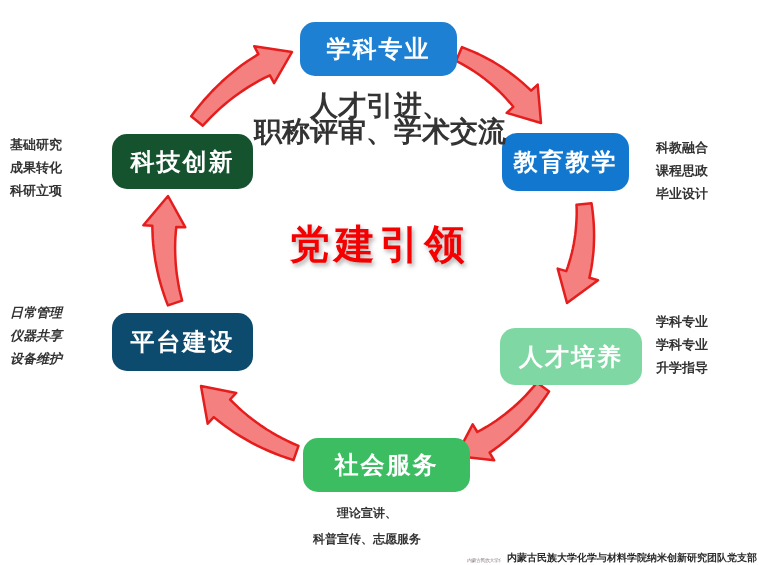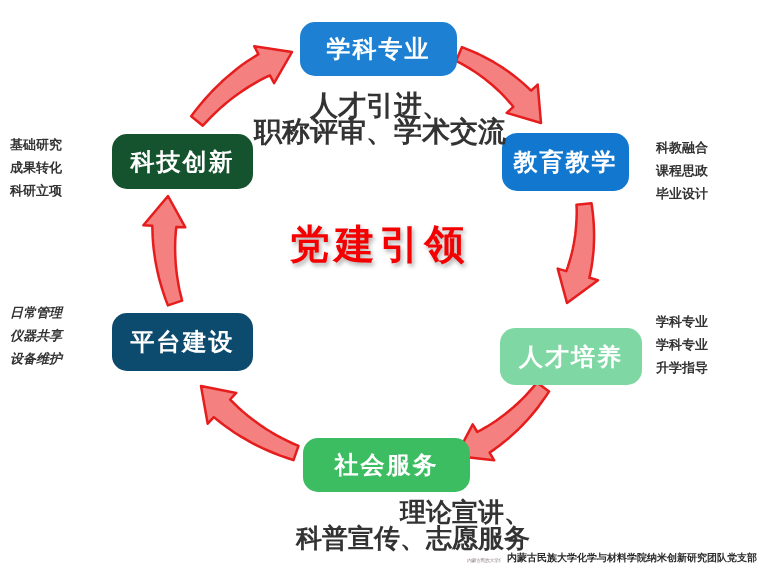--- a/index.html
+++ b/index.html
@@ -19,21 +19,21 @@
         font-weight:800;font-size:40px;line-height:1;letter-spacing:5px;
         text-shadow:2px 3px 4px rgba(110,110,110,.55);
         font-family:"Liberation Sans","DejaVu Sans",sans-serif;}
   .notes{position:absolute;font-family:"Liberation Serif","DejaVu Serif",serif;
         font-weight:700;font-size:13px;line-height:23px;color:#333333;}
   .notes-tech{left:10px;top:133px;}
   .notes-platform{left:10px;top:301px;font-style:italic;}
   .notes-education{left:656px;top:136px;}
   .notes-talent{left:656px;top:310px;}
   .notes-subject{left:230px;width:300px;top:93px;text-align:center;font-size:28px;line-height:26px;}
-  .notes-service{left:230px;width:300px;top:500px;text-align:right;font-size:26px;line-height:26px;}
+  .notes-service{left:217px;width:300px;top:500px;text-align:center;font-size:12px;line-height:26px;}
   .watermark{position:absolute;right:2px;bottom:2px;display:flex;align-items:flex-end;gap:6px;}
   .wm-logo{font-size:5px;line-height:1;color:#9b8c8c;letter-spacing:-0.5px;max-width:34px;overflow:hidden;white-space:nowrap;}
   .wm-text{font-size:10px;line-height:1.1;font-weight:600;color:#2b2b2b;}
 </style>
 </head>
 <body>
 
 <div class="stage">
 
   <svg class="arrow-layer" id="arrow-layer" width="759" height="565" viewBox="0 0 759 565" xmlns="http://www.w3.org/2000/svg">

